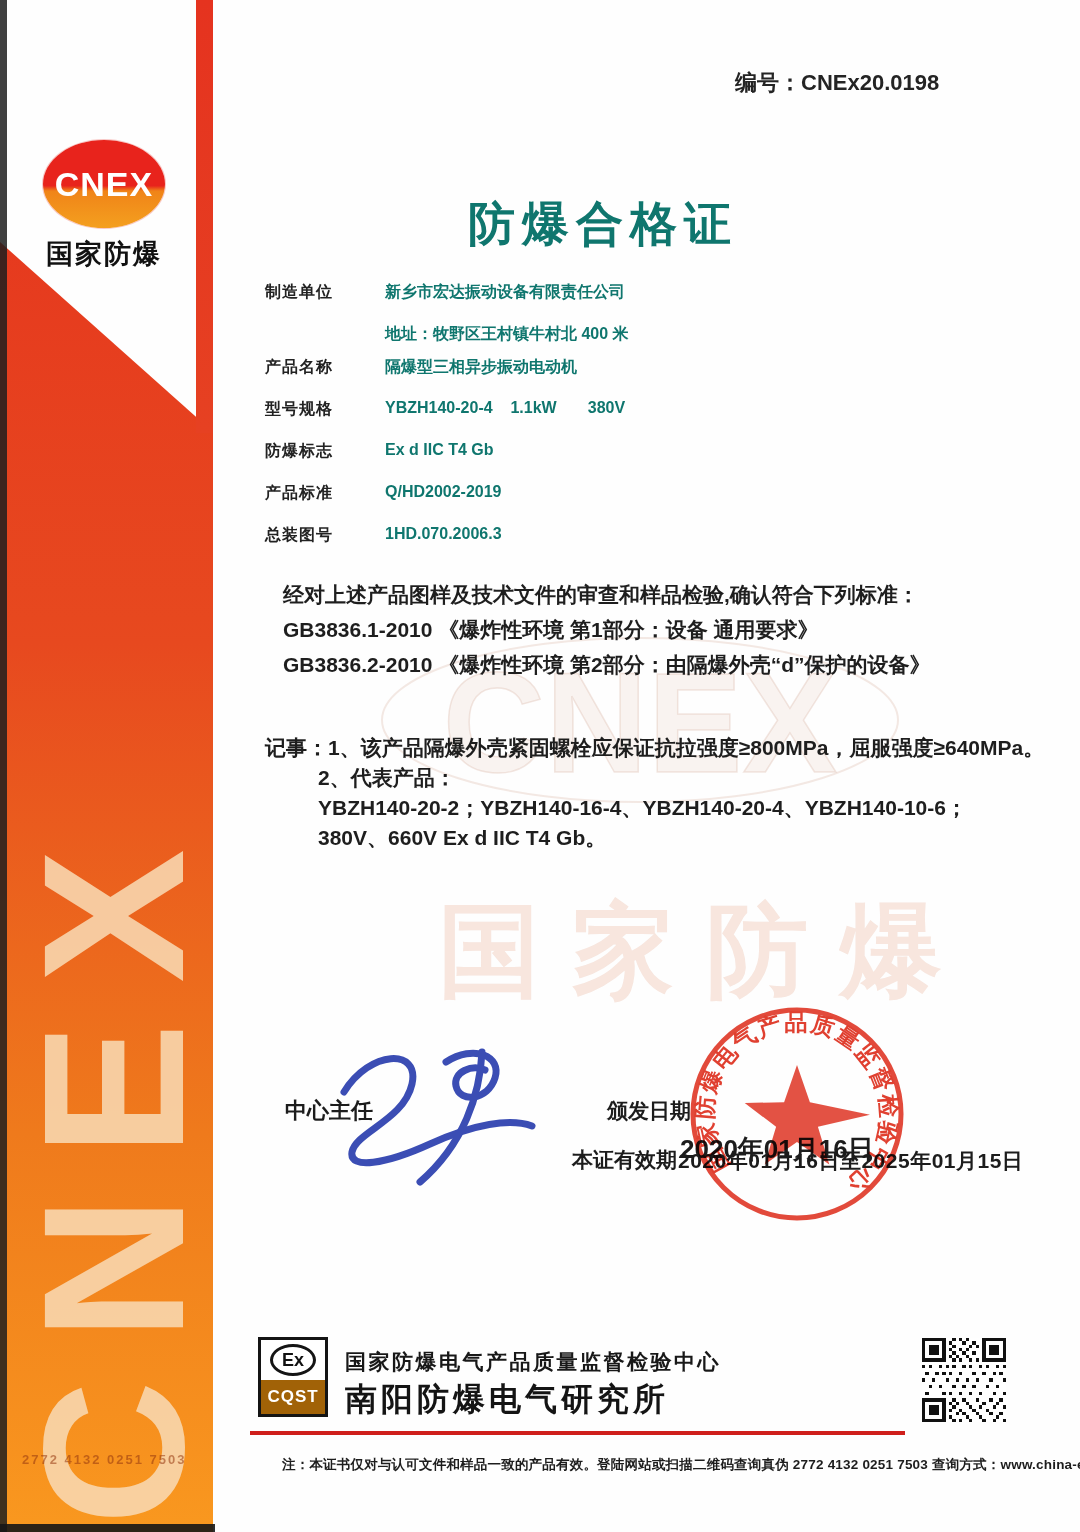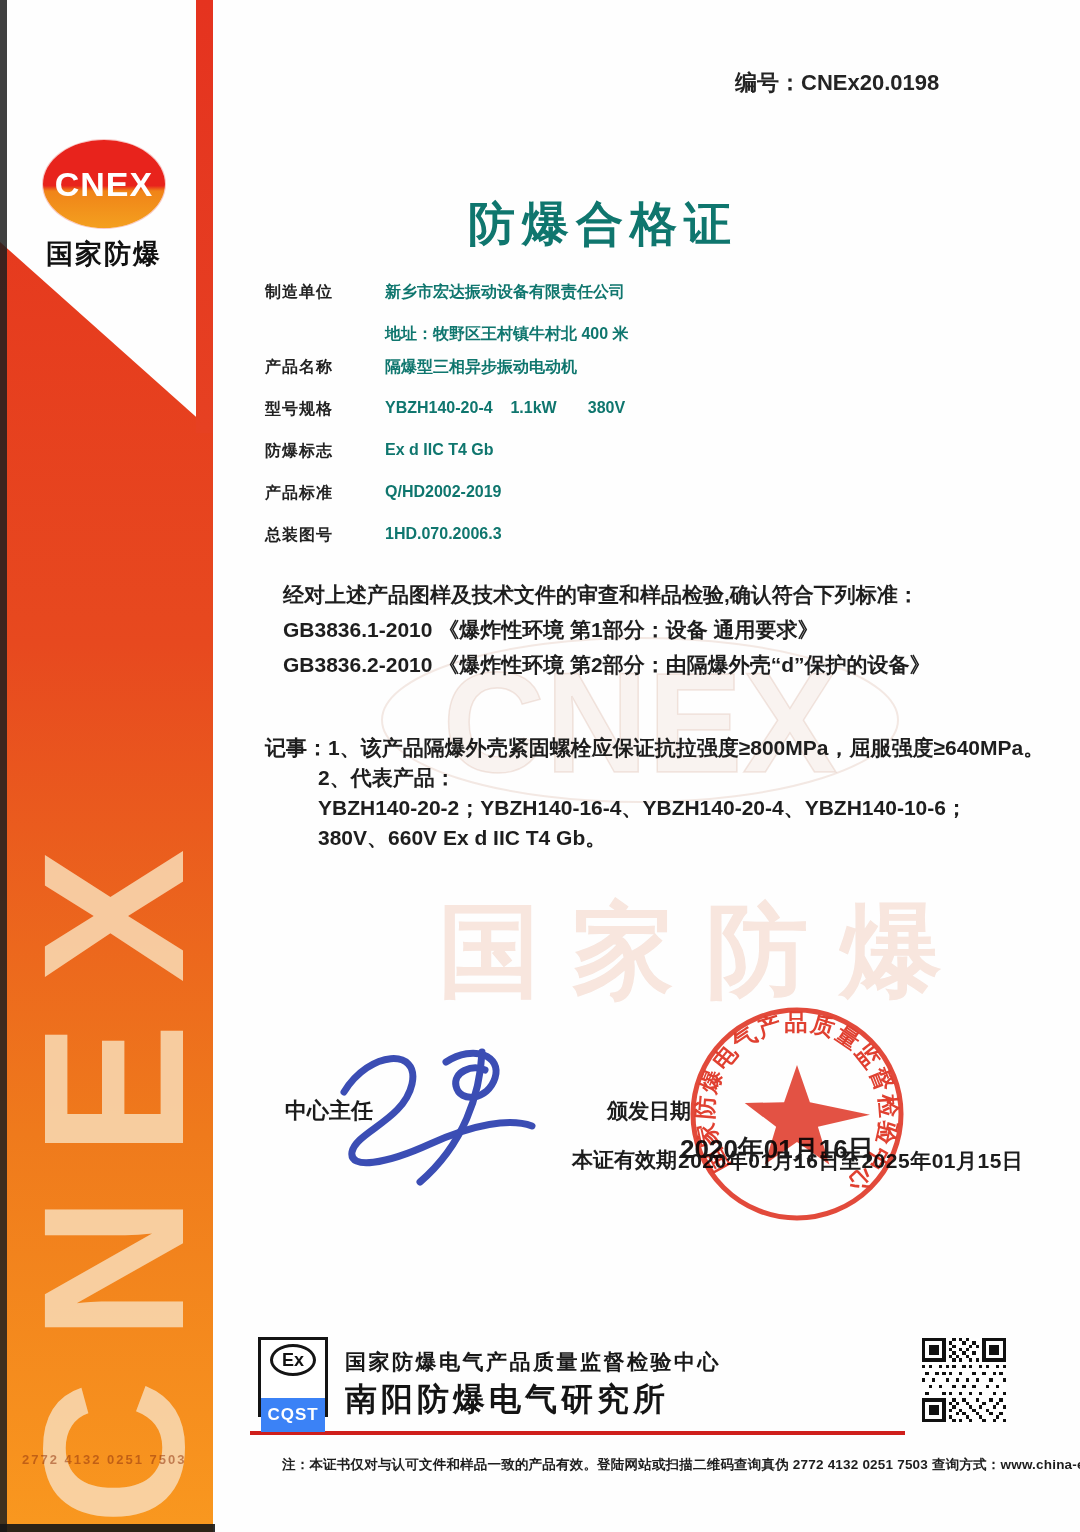--- a/index.html
+++ b/index.html
@@ -71,22 +71,22 @@
   .badge{
     position:absolute;left:258px;top:1337px;width:70px;height:80px;
     border:3px solid #141414;box-sizing:border-box;background:#fff;z-index:3;
   }
   .badge-top{height:40px;display:flex;align-items:center;justify-content:center;}
   .badge-oval{
     width:46px;height:32px;border:3px solid #141414;border-radius:50%;box-sizing:border-box;
     display:flex;align-items:center;justify-content:center;font-size:18px;font-weight:800;color:#111;
   }
   .badge-bottom{
-    height:34px;background:#3b82f6;color:#fff;display:flex;align-items:center;justify-content:center;
-    font-size:17px;font-weight:800;letter-spacing:1px;margin-top:18px;
+    height:34px;background:#a16207;color:#fff;display:flex;align-items:center;justify-content:center;
+    font-size:17px;font-weight:800;letter-spacing:1px;
   }
   .org-line1{position:absolute;left:345px;top:1348px;font-size:21px;font-weight:800;letter-spacing:2.5px;color:#181818;}
   .org-line2{position:absolute;left:345px;top:1378px;font-size:32px;font-weight:800;letter-spacing:4px;color:#141414;}
   .contact{position:absolute;left:700px;top:1348px;font-size:13px;line-height:17px;font-weight:600;color:#333;}
   .qr{position:absolute;left:922px;top:1338px;width:84px;height:84px;z-index:3;}
   .red-rule{position:absolute;left:250px;top:1431px;width:655px;height:4px;background:#cf1f1b;}
   .footer-note{
     position:absolute;left:282px;top:1456px;font-size:13.5px;font-weight:700;color:#1d1d1d;
     white-space:nowrap;letter-spacing:.2px;z-index:3;
   }

